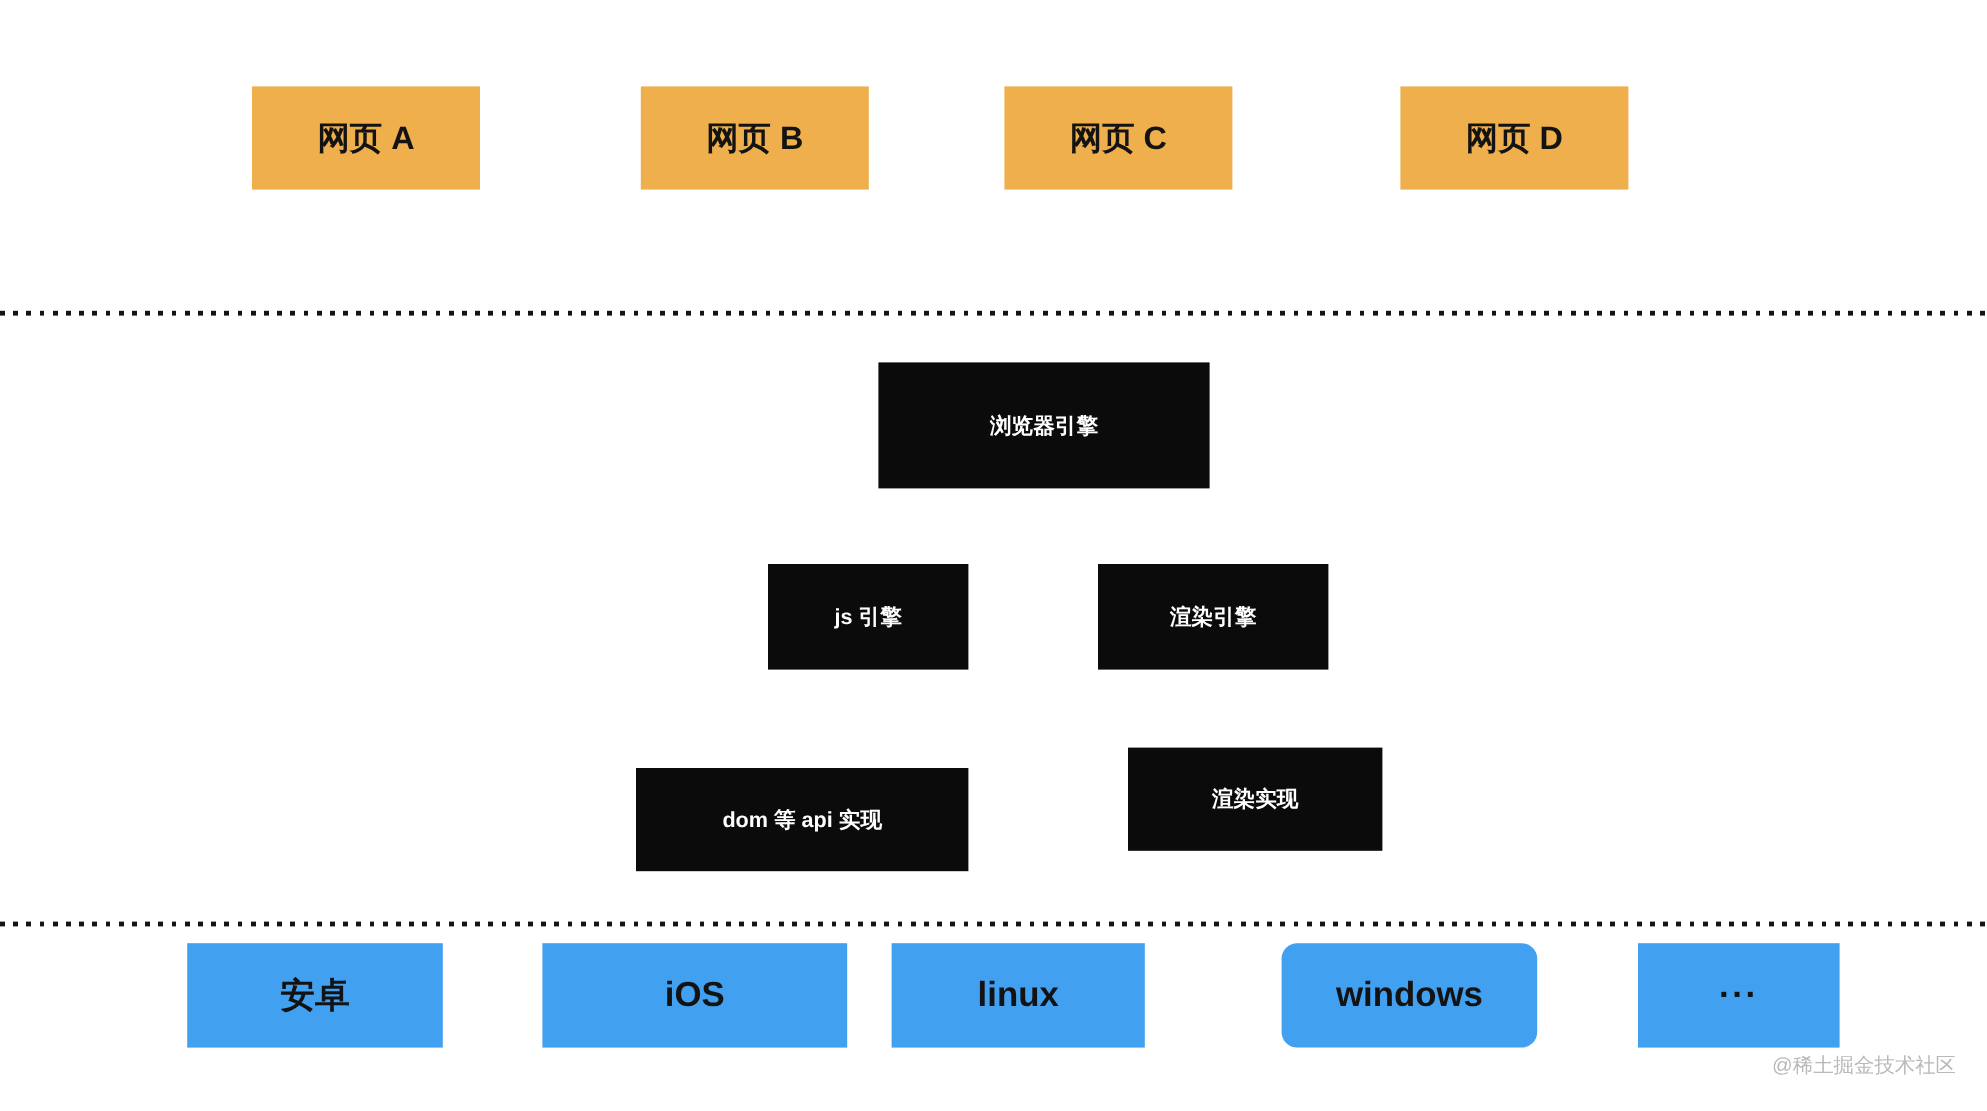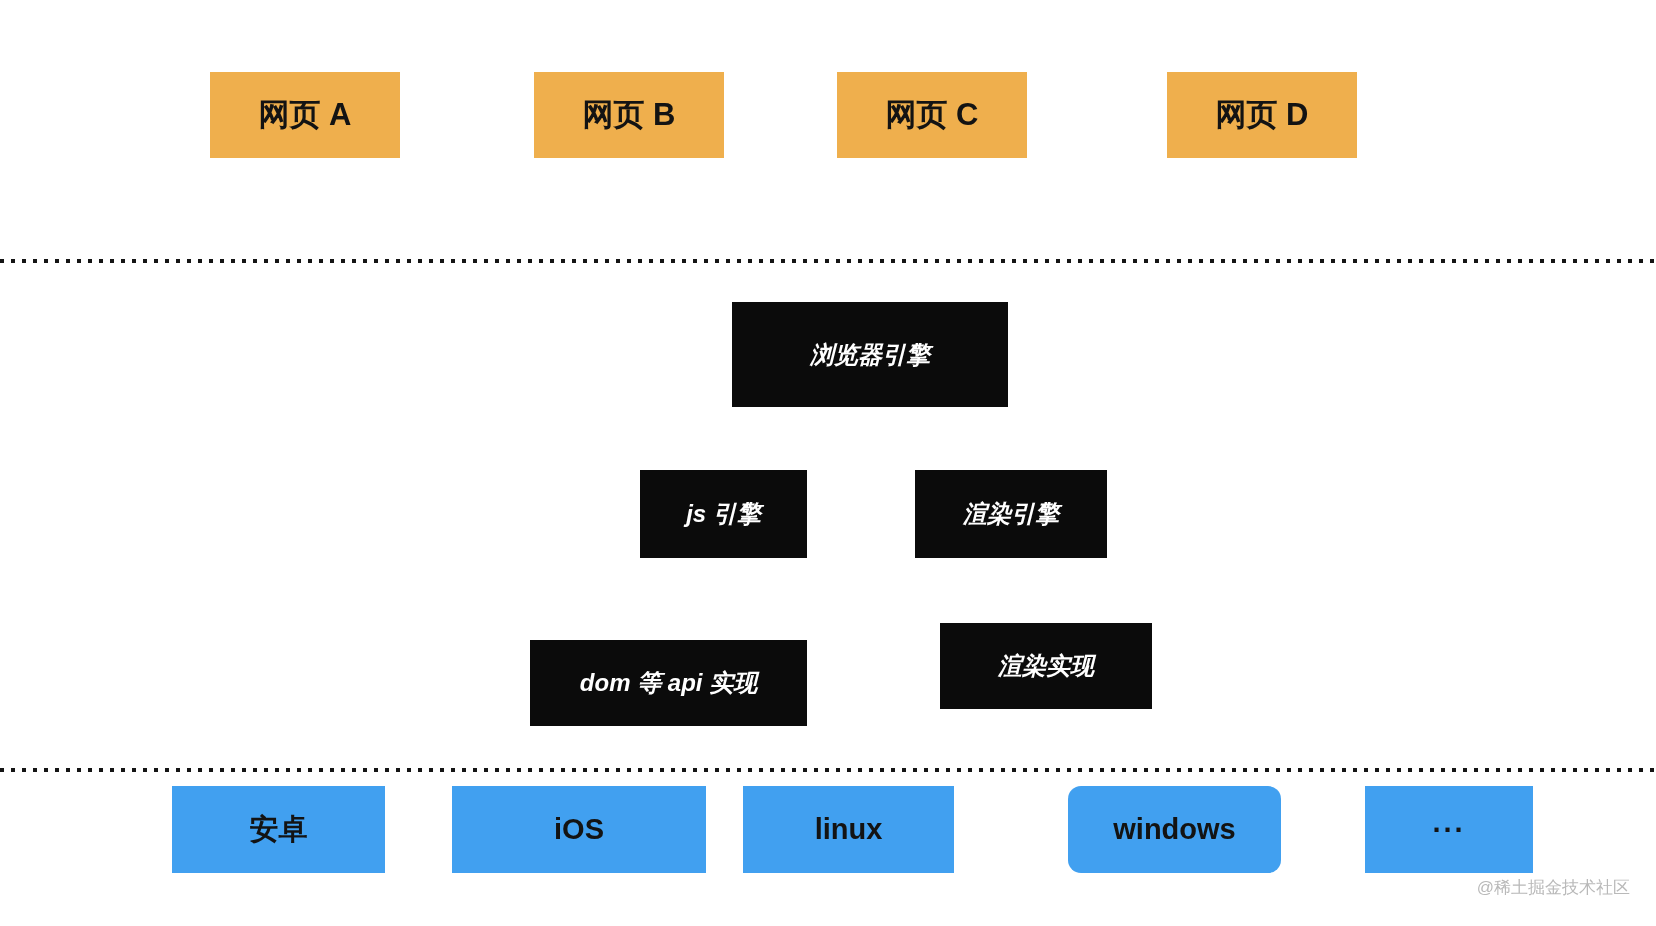--- a/index.html
+++ b/index.html
@@ -16,50 +16,49 @@
     display: flex;
     align-items: center;
     justify-content: center;
     font-weight: bold;
     white-space: nowrap;
     box-sizing: border-box;
   }
   .web-box {
     background: var(--web-bg, #efaf4d);
     color: #131313;
-    font-size: 31px;
+    font-size: 27px;
     width: 190px;
     height: 86px;
     top: 72px;
   }
   .engine-box {
     background: var(--engine-bg, #0b0b0b);
     color: #ffffff;
-    font-size: 24px;
-    font-style: italic;
+    font-size: 18px;
   }
   .os-box {
     background: var(--os-bg, #41a0f0);
     color: #131313;
     font-size: 29px;
     height: 87px;
     top: 786px;
   }
   .wp-a { left: 210px; }
   .wp-b { left: 534px; }
   .wp-c { left: 837px; }
   .wp-d { left: 1167px; }
 
   .browser-engine { left: 732px; top: 302px; width: 276px; height: 105px; }
   .js-engine      { left: 640px; top: 470px; width: 167px; height: 88px; }
   .render-engine  { left: 915px; top: 470px; width: 192px; height: 88px; }
   .dom-impl       { left: 530px; top: 623px; width: 277px; height: 86px; margin-top: 17px; }
   .render-impl    { left: 940px; top: 623px; width: 212px; height: 86px; text-align: center; }
 
-  .os-android { left: 172px;  width: 213px; text-align: right; }
+  .os-android { left: 156px;  width: 213px; text-align: right; }
   .os-ios     { left: 452px;  width: 254px; }
   .os-linux   { left: 743px;  width: 211px; }
   .os-windows { left: 1068px; width: 213px; border-radius: 13px; }
   .os-more    { left: 1365px; width: 168px; }
   .os-more .ellipsis-label { margin-top: -14px; letter-spacing: 3px; }
 
   .dotted-sep {
     position: absolute;
     left: 0;
     width: 1656px;

